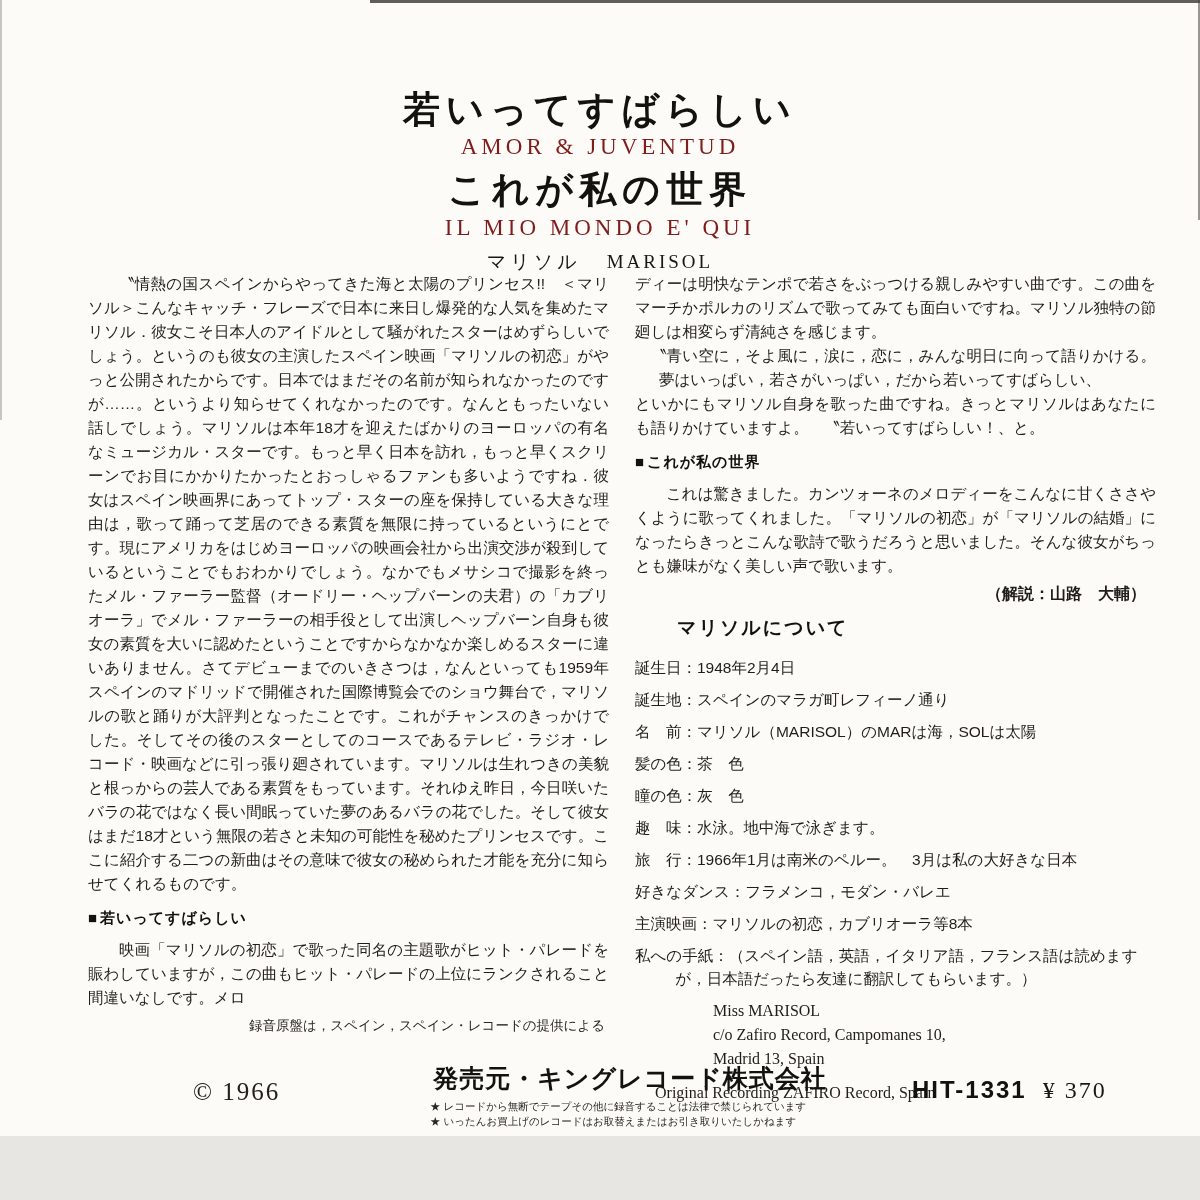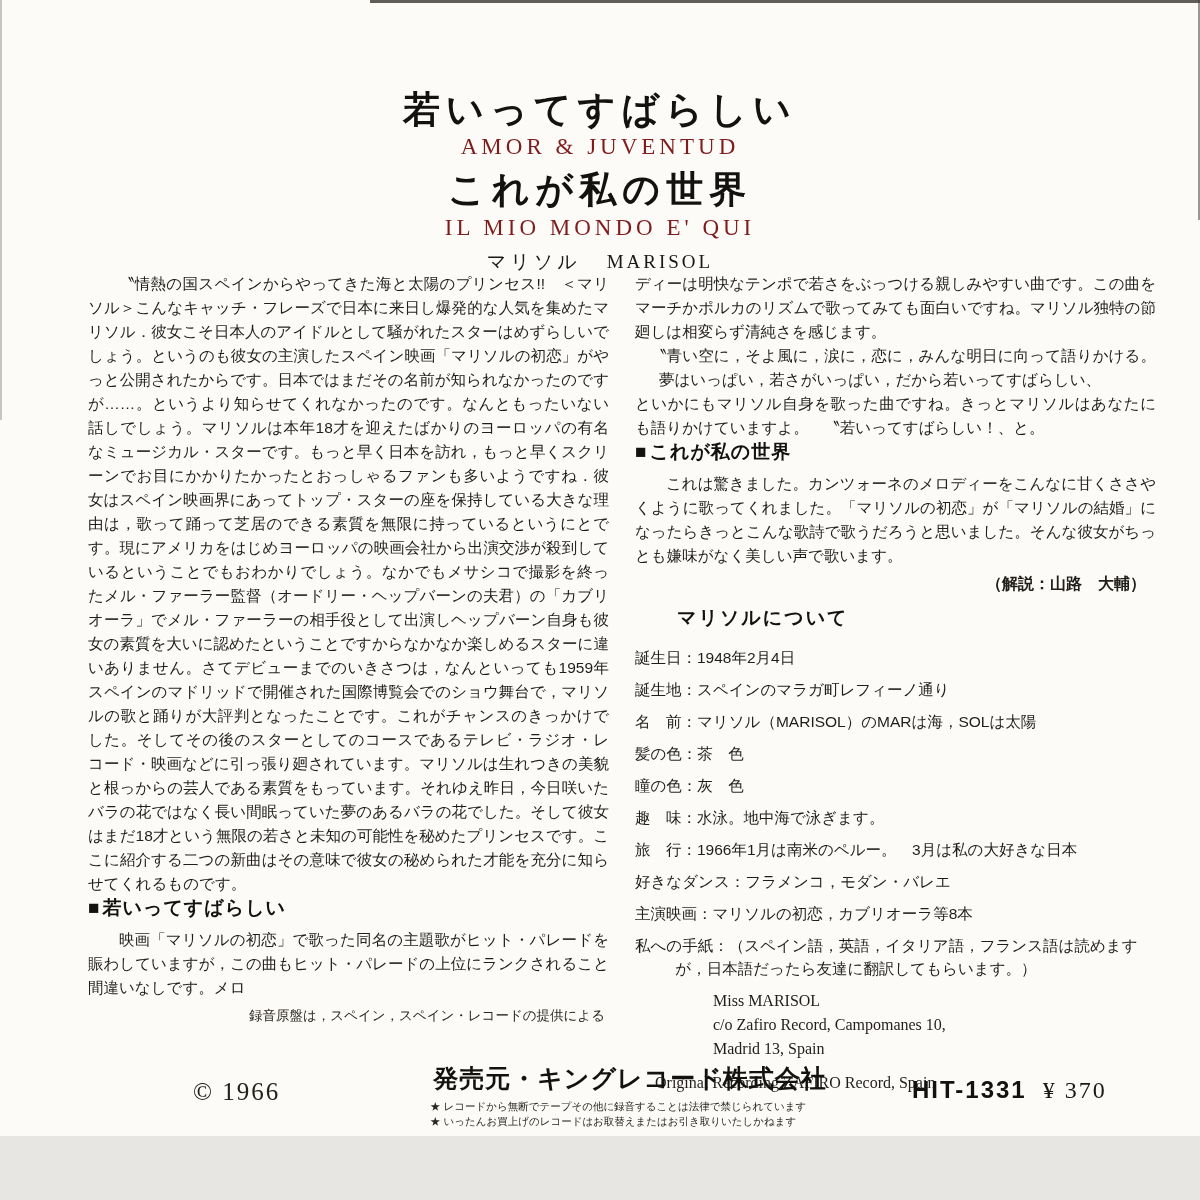--- a/index.html
+++ b/index.html
@@ -25,21 +25,21 @@
   .latin-title{font-family:"Liberation Serif",serif;font-size:23px;letter-spacing:4px;margin-top:2px;color:#7f1d1d;}
   .jp-title2{margin-top:8px;}
   .artist-line{font-size:19px;margin-top:8px;letter-spacing:2px;color:#1a1815;}
   .artist-line .artist-jp{margin-right:26px;letter-spacing:4px;}
   .artist-line .artist-latin{font-family:"Liberation Serif",serif;letter-spacing:3px;}
 
   
   .columns{position:absolute;top:272px;left:88px;width:1068px;display:flex;gap:26px;}
   .col{width:521px;font-size:15.5px;line-height:24px;text-align:justify;color:#211e1a;}
   .para{text-indent:2em;margin:0;}
-  .section-heading{font-size:19px;font-weight:bold;margin:0 0 8px 0;letter-spacing:1px;color:#14120f;}
+  .section-heading{font-size:15px;font-weight:bold;margin:10px 0 8px 0;letter-spacing:1px;color:#14120f;}
   .section-heading .sq{margin-right:2px;}
   .note-line{font-size:13.5px;margin-top:4px;text-align:right;padding-right:4px;color:#2a2620;}
   .lyric-quote{margin:0 0 0 10px;padding-left:14px;text-indent:-8px;}
   .after-quote{margin:0;}
   .credit-line{text-align:right;font-weight:bold;font-size:16px;margin-top:4px;padding-right:10px;}
 
   
   .profile{margin-top:10px;}
   .profile-heading{font-size:19px;font-weight:bold;letter-spacing:2px;margin:0 0 16px 42px;color:#14120f;}
   .profile-item{margin:0 0 9px 0;padding-left:3.6em;text-indent:-3.6em;text-align:left;line-height:23px;}

